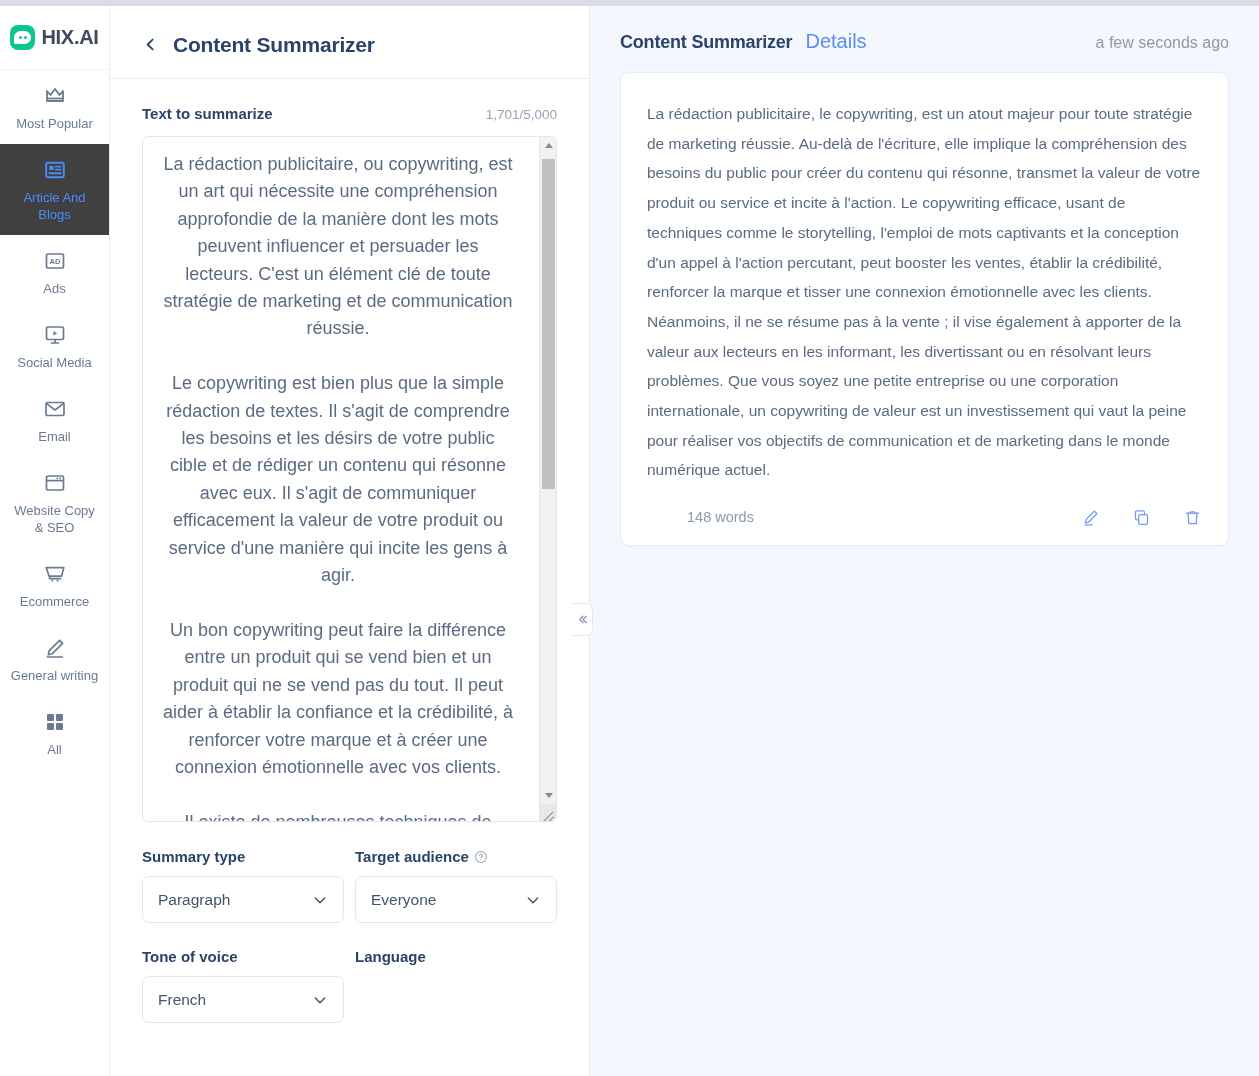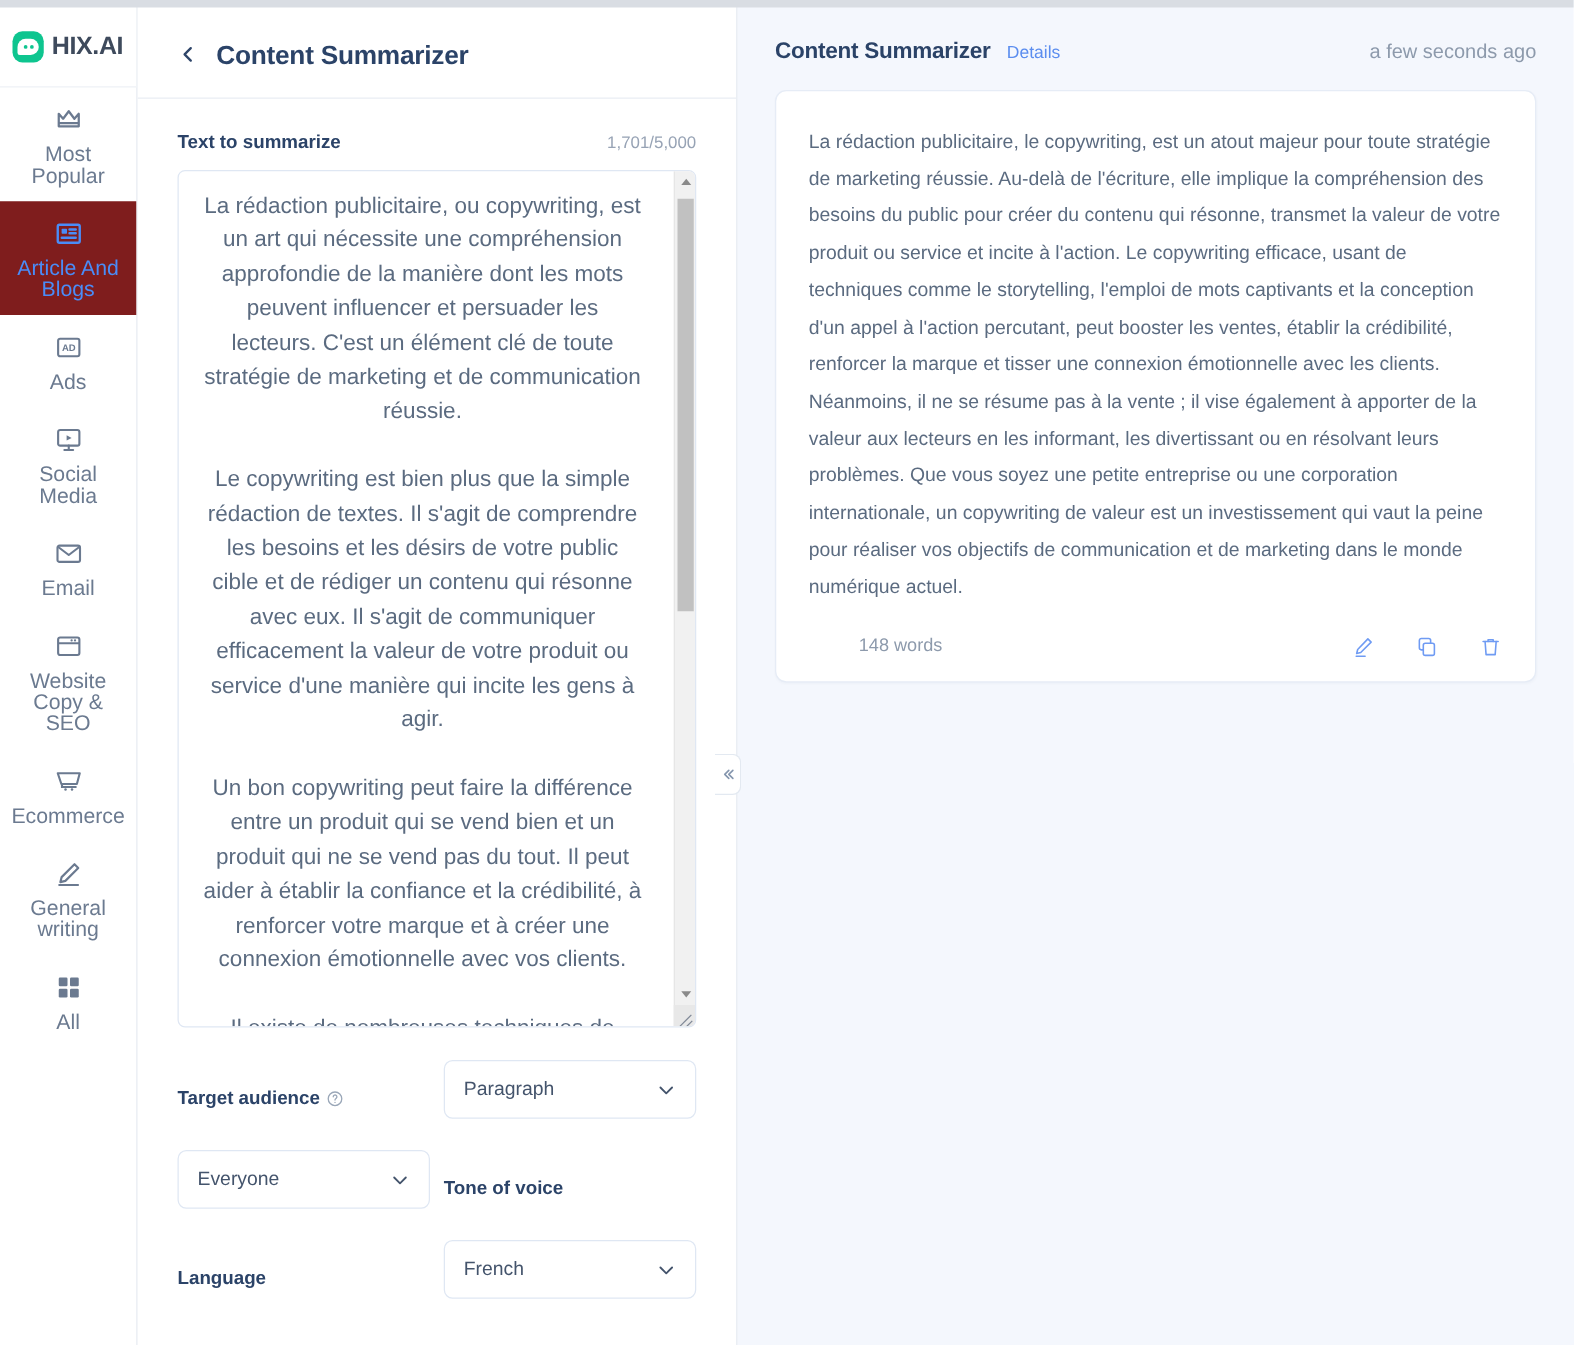--- a/index.html
+++ b/index.html
@@ -79,27 +79,27 @@
     padding: 14px 4px 12px 4px;
     display: flex;
     flex-direction: column;
     align-items: center;
     gap: 7px;
     cursor: pointer;
     color: #6b7a90;
     position: relative;
   }
   .nav-item .nav-label {
-    font-size: 17px;
+    font-size: 13px;
     line-height: 17px;
     text-align: center;
     max-width: 92px;
   }
   .nav-item.active {
-    background: #7f1d1d;
+    background: #404040;
     color: #4a8cf7;
   }
   .nav-item .ico { display: block; height: 24px; }
   .nav-item svg { display: block; }
 
   
   .middle {
     width: 480px;
     min-width: 480px;
     height: 1076px;
@@ -238,21 +238,21 @@
   .right-header {
     display: flex; align-items: baseline; gap: 13px;
     height: 66px;
     padding-top: 24px;
   }
   .right-title {
     font-size: 18px; font-weight: bold; color: #2b4368;
     letter-spacing: -0.2px;
   }
   .details-link {
-    font-size: 14px; color: #5b8def; cursor: pointer;
+    font-size: 20px; color: #5b8def; cursor: pointer;
   }
   .timestamp {
     margin-left: auto; font-size: 16px; color: #8d9aac;
   }
   .result-card {
     background: #ffffff;
     border: 1px solid #e6ecf6;
     border-radius: 9px;
     padding: 26px 26px 18px 26px;
     box-shadow: 0 1px 2px rgba(40,60,100,0.03);
@@ -444,20 +444,23 @@
               <i></i>
             </div>
         </div>
         <div class="resize-grip">
             <span></span>
             <span></span>
           </div>
       </div>
 
       <div class="form-grid">
+        <div class="form-label">
+          <span>Summary type</span>
+        </div>
         <div class="form-label">
           <span>Target audience</span>
           <span class="help-ico">
             <svg width="14" height="14" viewBox="0 0 24 24" fill="none" stroke="currentColor" stroke-width="1.8">
                 <circle cx="12" cy="12" r="9.3"></circle>
                 <path d="M9.6 9.3a2.5 2.5 0 114.3 1.8c-.9.8-1.9 1.2-1.9 2.6" stroke-linecap="round"></path>
                 <circle cx="12" cy="17" r="0.95" fill="currentColor" stroke="none"></circle>
               </svg>
           </span>
         </div>

